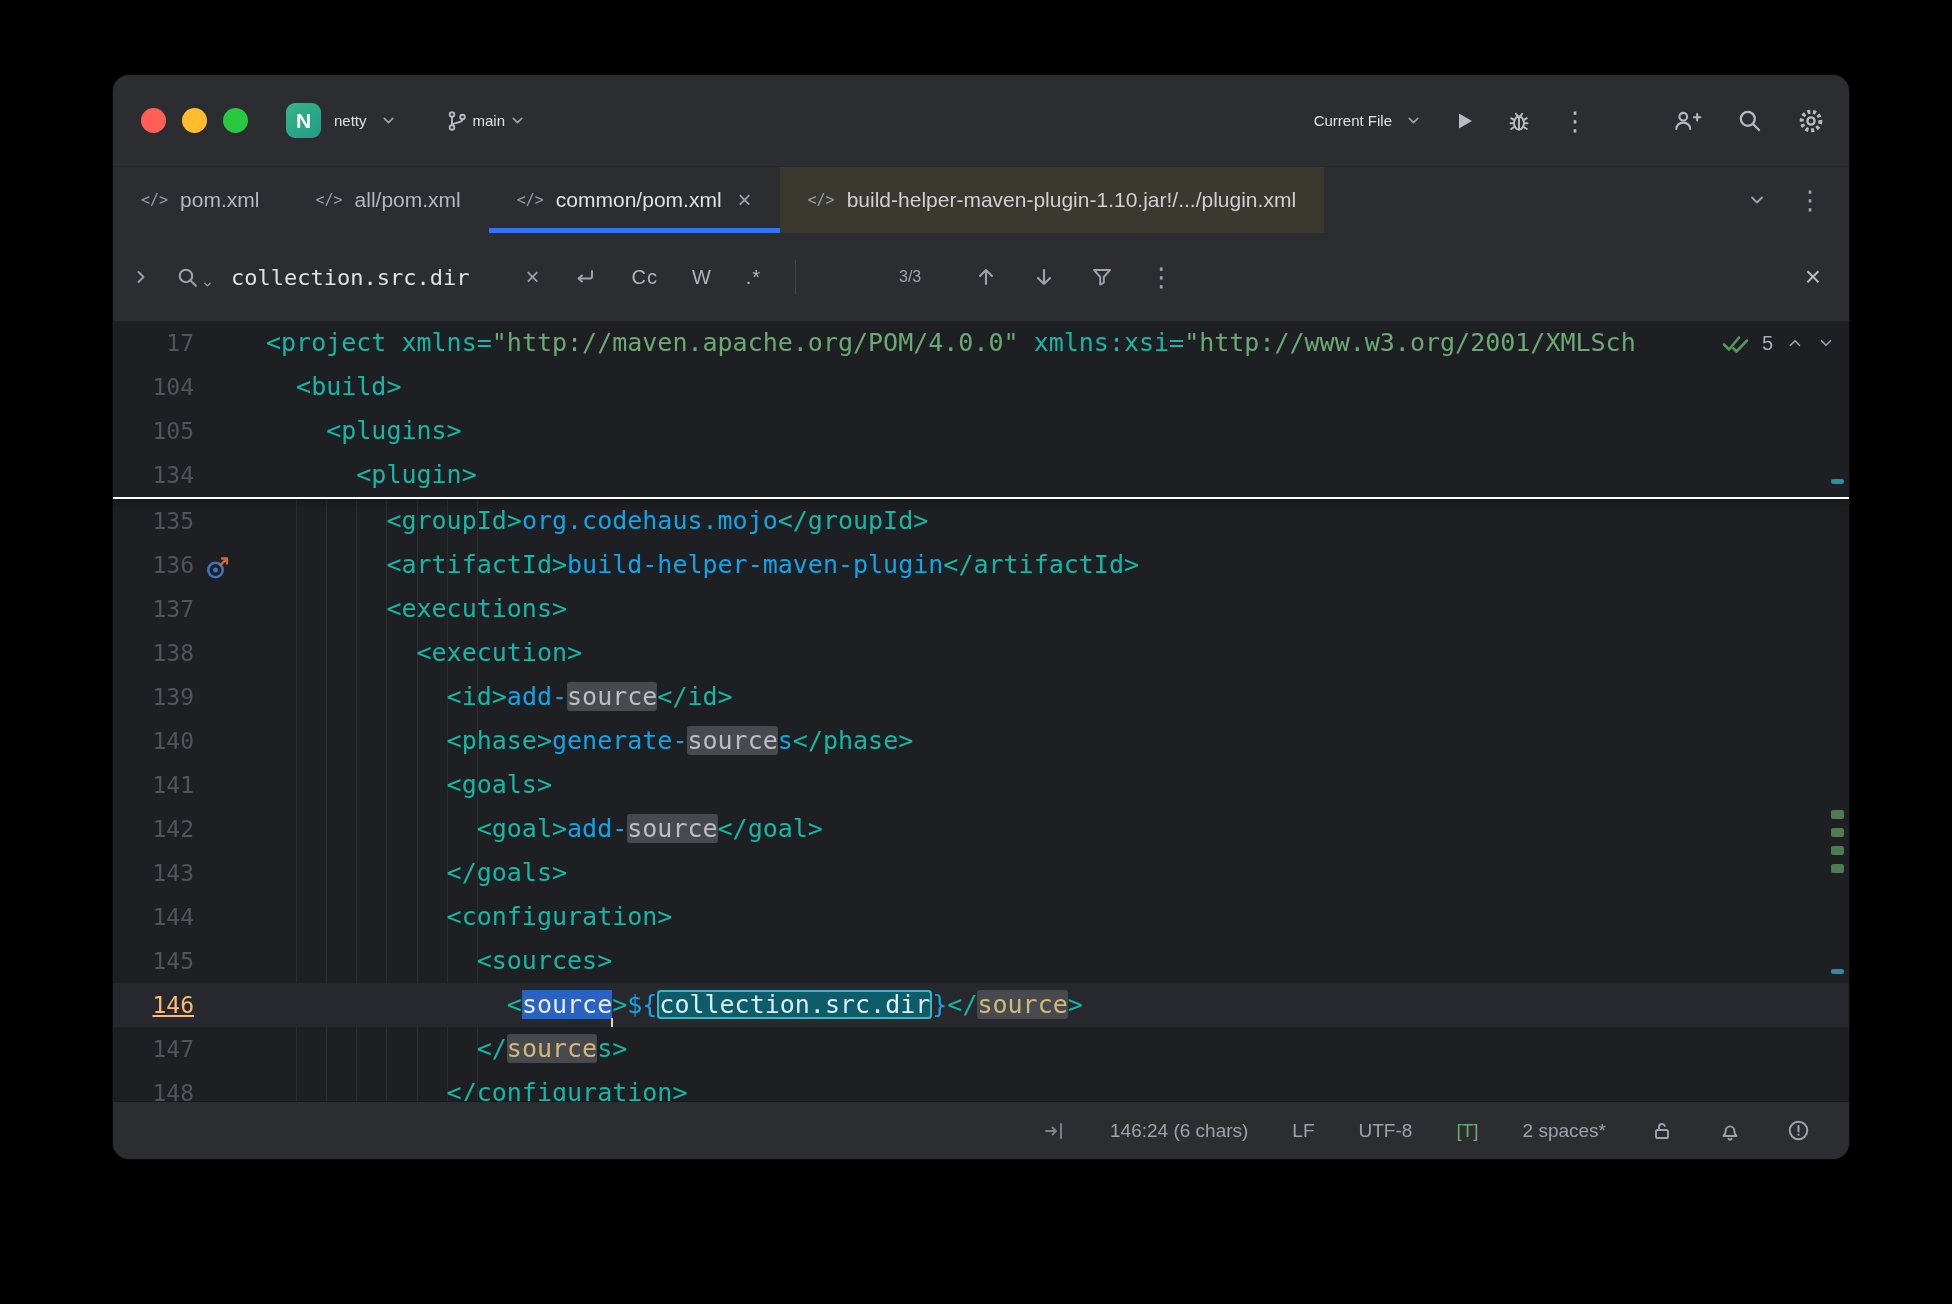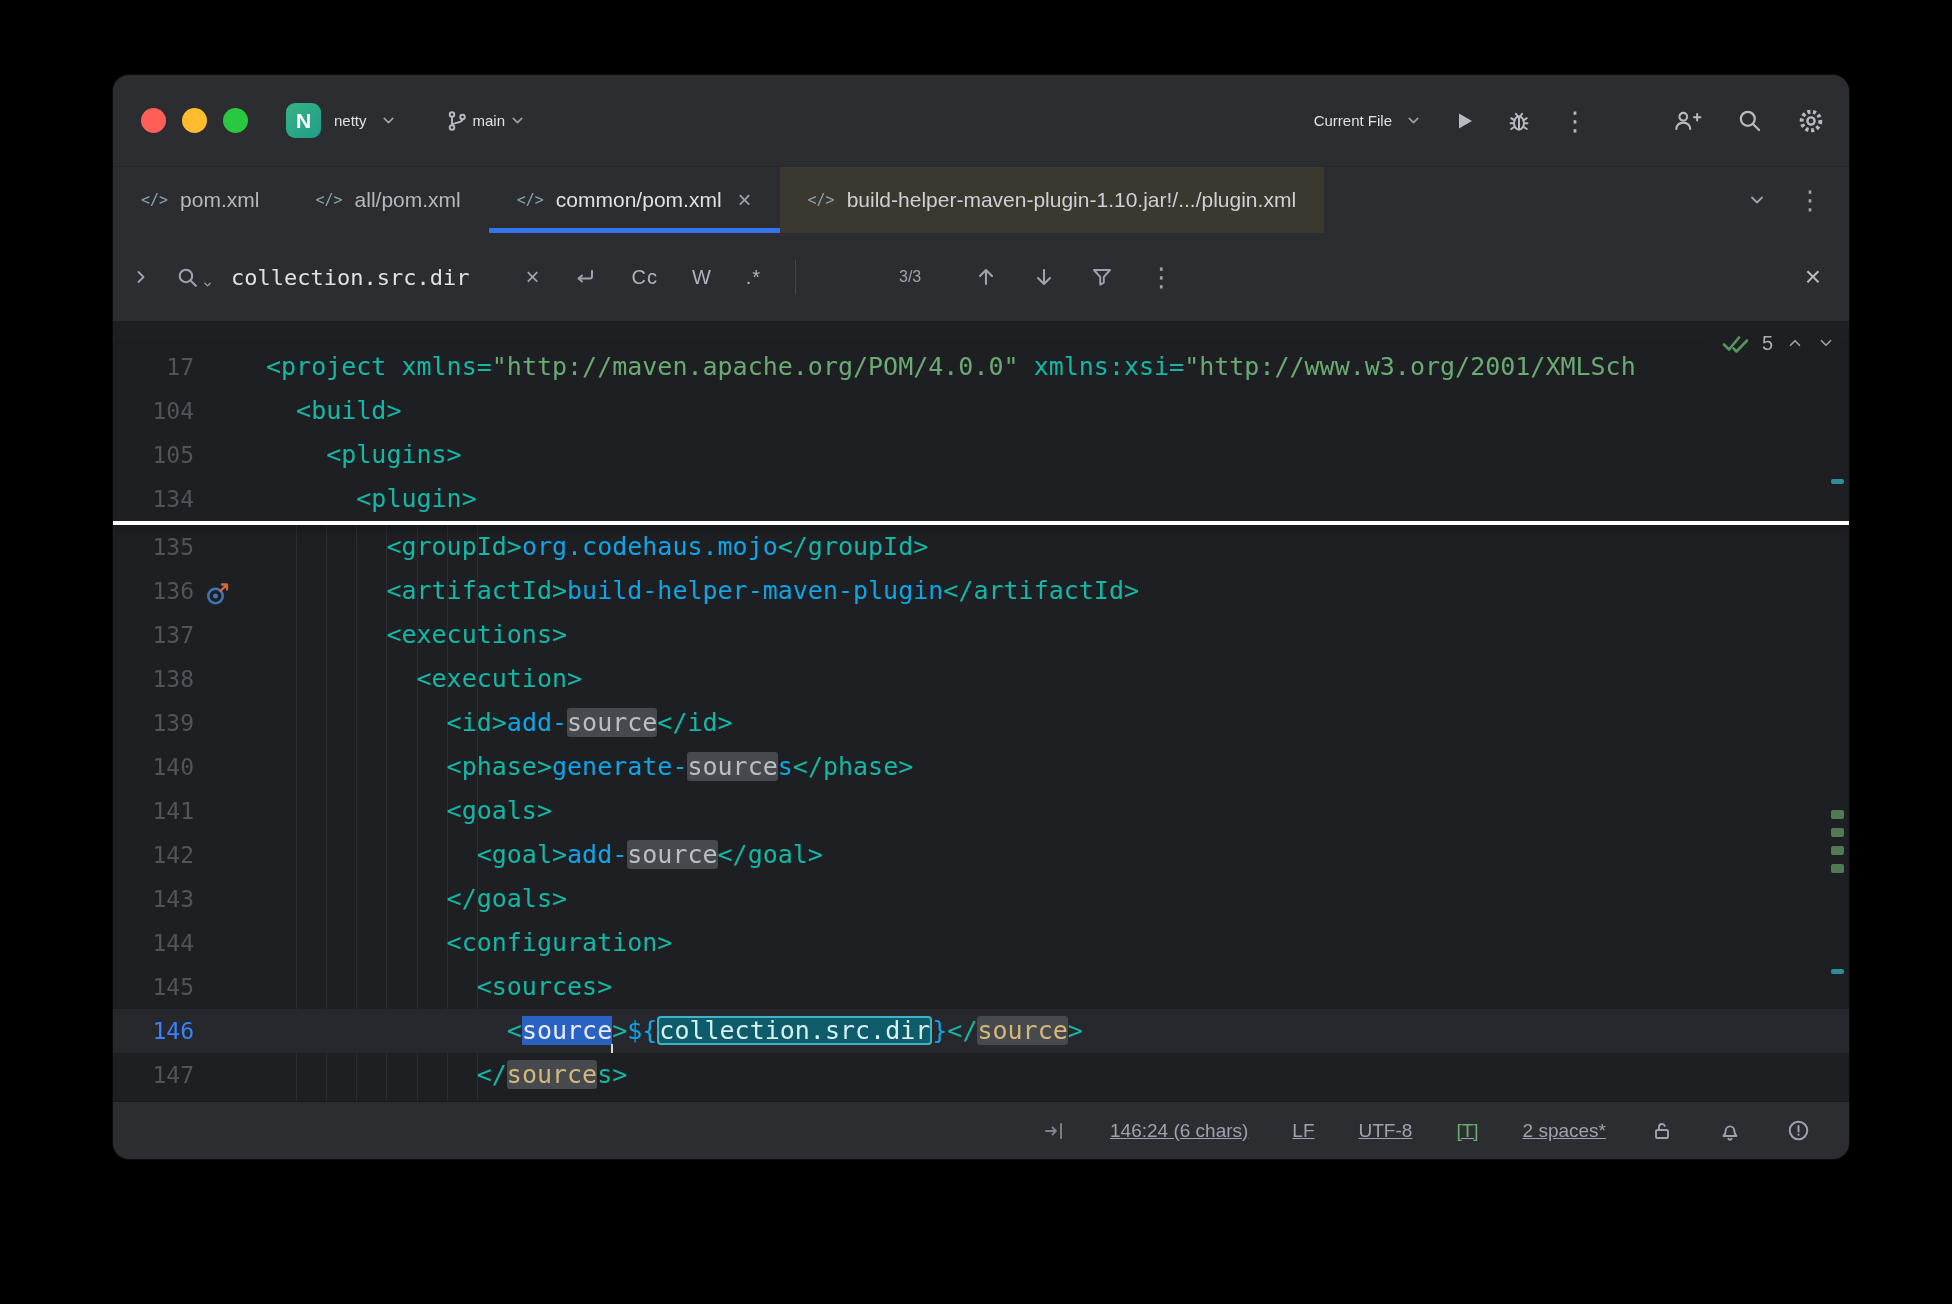--- a/index.html
+++ b/index.html
@@ -46,26 +46,26 @@
   .sb-item { margin-left:34px; display:inline-flex; align-items:center; }
   .toggle { font-size:20px; color:#aeb3bd; letter-spacing:1px; }
   .vdiv { width:1px; height:34px; background:#43454a; margin-left:34px; }
   .results { margin-left:84px; font-size:16px; color:#9da3ae; min-width:60px; text-align:center; }
   .search-close { margin-left:auto; }
   .mag-cluster { display:flex; align-items:flex-end; gap:2px; margin-left:24px; }
 
   
   .editor { position:relative; flex:1; background:#1e1f22; overflow:hidden;
     font-family:"DejaVu Sans Mono",monospace; font-size:25px; line-height:44px; }
-  .sticky { border-bottom:4px solid #ffffff; box-shadow:0 4px 8px rgba(0,0,0,.25); position:relative; z-index:3; background:#1e1f22;margin-top:24px; }
+  .sticky { border-bottom:2px solid #ffffff; box-shadow:0 4px 8px rgba(0,0,0,.25); position:relative; z-index:3; background:#1e1f22; }
   .lines-scroll { position:relative; z-index:1; }
   .code-row { display:flex; height:44px; }
   .code-row.current { background:#26282e; }
   .ln { width:81px; flex:none; text-align:right; color:#50545b; font-size:23px; }
-  .code-row.current .ln { color:#3b82f6; }
+  .code-row.current .ln { color:#fdba74;text-decoration:underline; }
   .gut { width:46px; flex:none; position:relative; }
   .gut-icon { position:absolute; left:10px; top:9px; }
   .code { flex:1; white-space:pre; overflow:hidden; padding-left:26px; }
 
   .tk-tag { color:#14b8a6; }
   .tk-txt { color:#0ea5e9; }
   .tk-str { color:#6aab73; }
   .tk-hl  { color:#bcbec4; background:#464a4f; border-radius:3px; }
   .tk-hlt { color:#d5b778; background:#464a4f; border-radius:3px; }
   .tk-sel { color:#e9edf3; background:#2a62c4; }
@@ -76,21 +76,21 @@
   .indent-guides { position:absolute; left:0; right:0; top:178px; bottom:0; pointer-events:none; z-index:0; }
   .guide { position:absolute; top:0; bottom:0; width:1px; background:#2b2d31; }
 
   .inspect-widget { position:absolute; top:0; right:14px; height:44px; z-index:5; background:#1e1f22; display:flex; align-items:center; gap:13px; padding-left:16px; }
   .inspect-count { font-size:20px; color:#a7adb5; font-family:"Liberation Sans",sans-serif; }
 
   .stripe { position:absolute; top:0; bottom:0; right:2px; width:18px; z-index:4; }
   .stripe-mark { position:absolute; left:2px; width:13px; border-radius:2px; }
 
   
-  .statusbar { height:58px; background:#2b2d30; border-top:1px solid #191a1c; display:flex; align-items:center; justify-content:flex-end; gap:44px; padding:0 38px; flex:none; font-size:19px; color:#9da3ae;text-decoration:underline; }
+  .statusbar { height:58px; background:#2b2d30; border-top:1px solid #191a1c; display:flex; align-items:center; justify-content:flex-end; gap:44px; padding:0 38px; flex:none; font-size:19px; color:#9da3ae; }
   .status-green { color:#6aab73; }
 </style>
 </head>
 <body>
 
 <div class="window">
 
   <div class="titlebar">
     <div class="traffic">
       <span class="tl red"></span>

